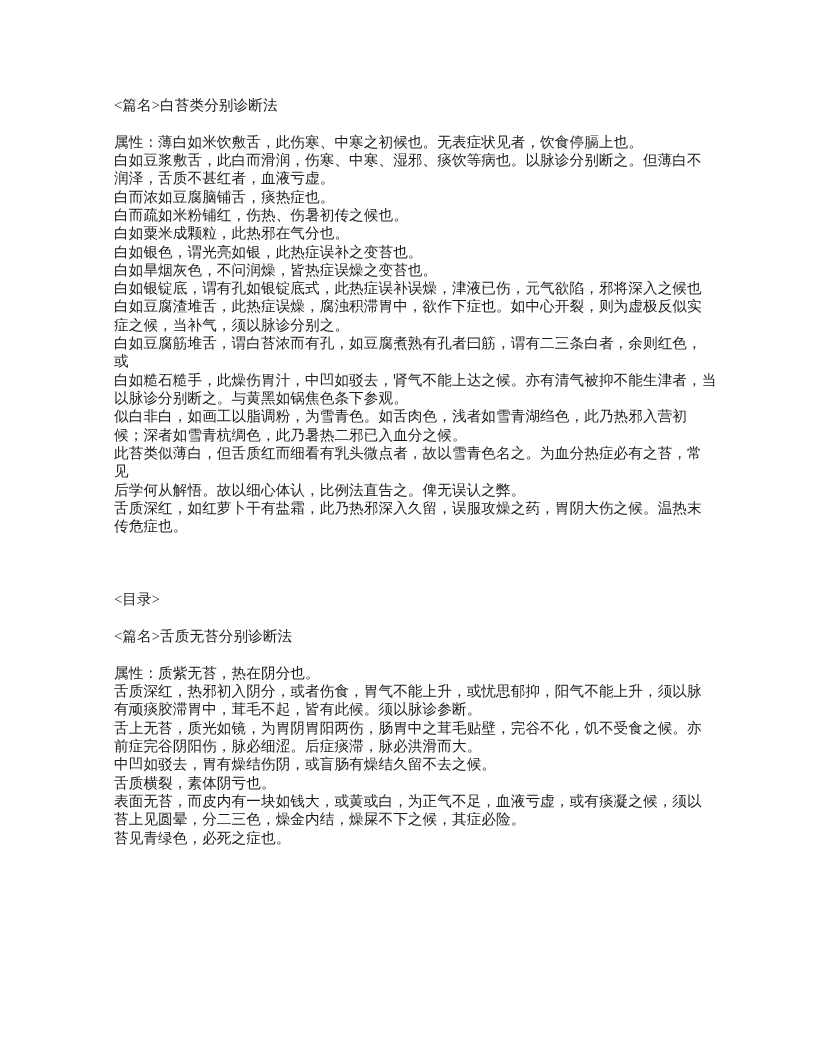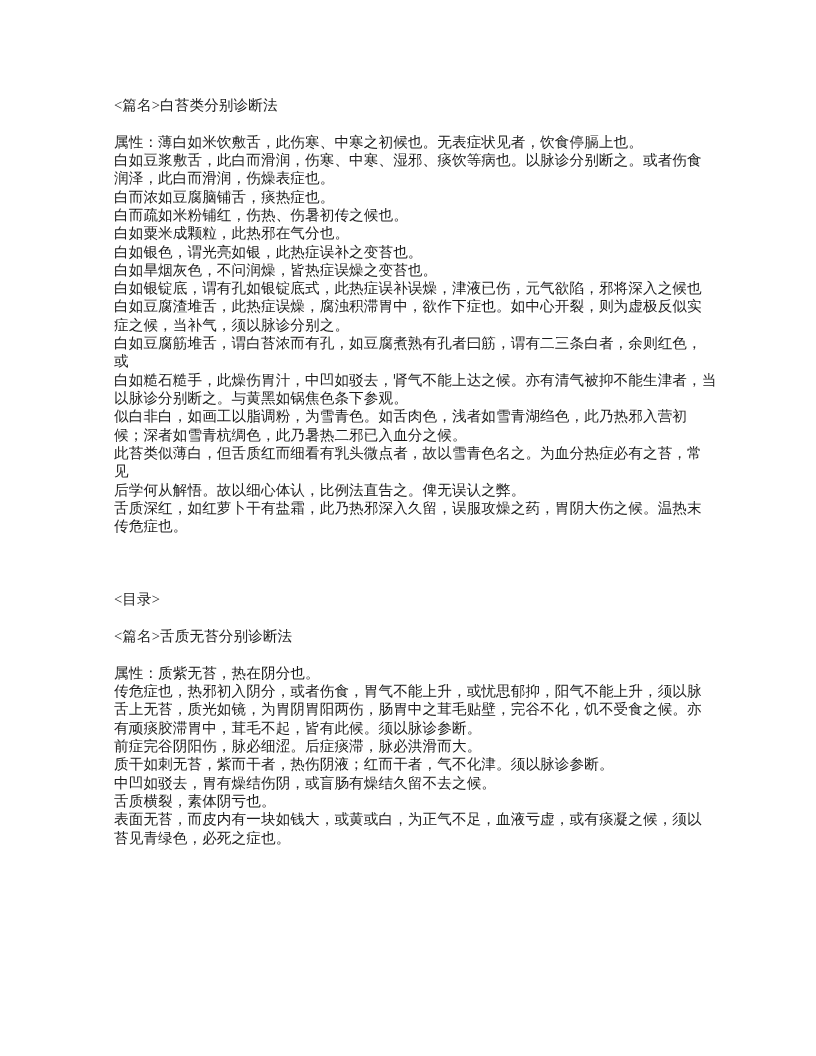--- a/index.html
+++ b/index.html
@@ -44,22 +44,22 @@
 <body>
 
 <div class="page">
   <div class="content">
 
     <div class="line">&lt;篇名&gt;白苔类分别诊断法</div>
     <div class="line blank"></div>
 
     <div id="section1-body">
         <div class="line">属性：薄白如米饮敷舌，此伤寒、中寒之初候也。无表症状见者，饮食停膈上也。</div>
-        <div class="line">白如豆浆敷舌，此白而滑润，伤寒、中寒、湿邪、痰饮等病也。以脉诊分别断之。或者伤食</div>
-        <div class="line">润泽，此白而滑润，伤燥表症也。</div>
+        <div class="line">白如豆浆敷舌，此白而滑润，伤寒、中寒、湿邪、痰饮等病也。以脉诊分别断之。但薄白不</div>
+        <div class="line">润泽，舌质不甚红者，血液亏虚。</div>
         <div class="line">白而浓如豆腐脑铺舌，痰热症也。</div>
         <div class="line">白而疏如米粉铺红，伤热、伤暑初传之候也。</div>
         <div class="line">白如粟米成颗粒，此热邪在气分也。</div>
         <div class="line">白如银色，谓光亮如银，此热症误补之变苔也。</div>
         <div class="line">白如旱烟灰色，不问润燥，皆热症误燥之变苔也。</div>
         <div class="line">白如银锭底，谓有孔如银锭底式，此热症误补误燥，津液已伤，元气欲陷，邪将深入之候也</div>
         <div class="line">白如豆腐渣堆舌，此热症误燥，腐浊积滞胃中，欲作下症也。如中心开裂，则为虚极反似实</div>
         <div class="line">症之候，当补气，须以脉诊分别之。</div>
         <div class="line">白如豆腐筋堆舌，谓白苔浓而有孔，如豆腐煮熟有孔者曰筋，谓有二三条白者，余则红色，</div>
         <div class="line">或</div>
@@ -79,25 +79,25 @@
     <div class="line blank"></div>
 
     <div class="line">&lt;目录&gt;</div>
     <div class="line blank"></div>
 
     <div class="line">&lt;篇名&gt;舌质无苔分别诊断法</div>
     <div class="line blank"></div>
 
     <div id="section2-body">
         <div class="line">属性：质紫无苔，热在阴分也。</div>
-        <div class="line">传危症也，热邪初入阴分，或者伤食，胃气不能上升，或忧思郁抑，阳气不能上升，须以脉</div>
+        <div class="line">舌质深红，热邪初入阴分，或者伤食，胃气不能上升，或忧思郁抑，阳气不能上升，须以脉</div>
+        <div class="line">有顽痰胶滞胃中，茸毛不起，皆有此候。须以脉诊参断。</div>
         <div class="line">舌上无苔，质光如镜，为胃阴胃阳两伤，肠胃中之茸毛贴壁，完谷不化，饥不受食之候。亦</div>
-        <div class="line">有顽痰胶滞胃中，茸毛不起，皆有此候。须以脉诊参断。</div>
         <div class="line">前症完谷阴阳伤，脉必细涩。后症痰滞，脉必洪滑而大。</div>
-        <div class="line">质干如刺无苔，紫而干者，热伤阴液；红而干者，气不化津。须以脉诊参断。</div>
         <div class="line">中凹如驳去，胃有燥结伤阴，或盲肠有燥结久留不去之候。</div>
         <div class="line">舌质横裂，素体阴亏也。</div>
         <div class="line">表面无苔，而皮内有一块如钱大，或黄或白，为正气不足，血液亏虚，或有痰凝之候，须以</div>
+        <div class="line">苔上见圆晕，分二三色，燥金内结，燥屎不下之候，其症必险。</div>
         <div class="line">苔见青绿色，必死之症也。</div>
       </div>
 
   </div>
 </div>
 
 </body></html>

